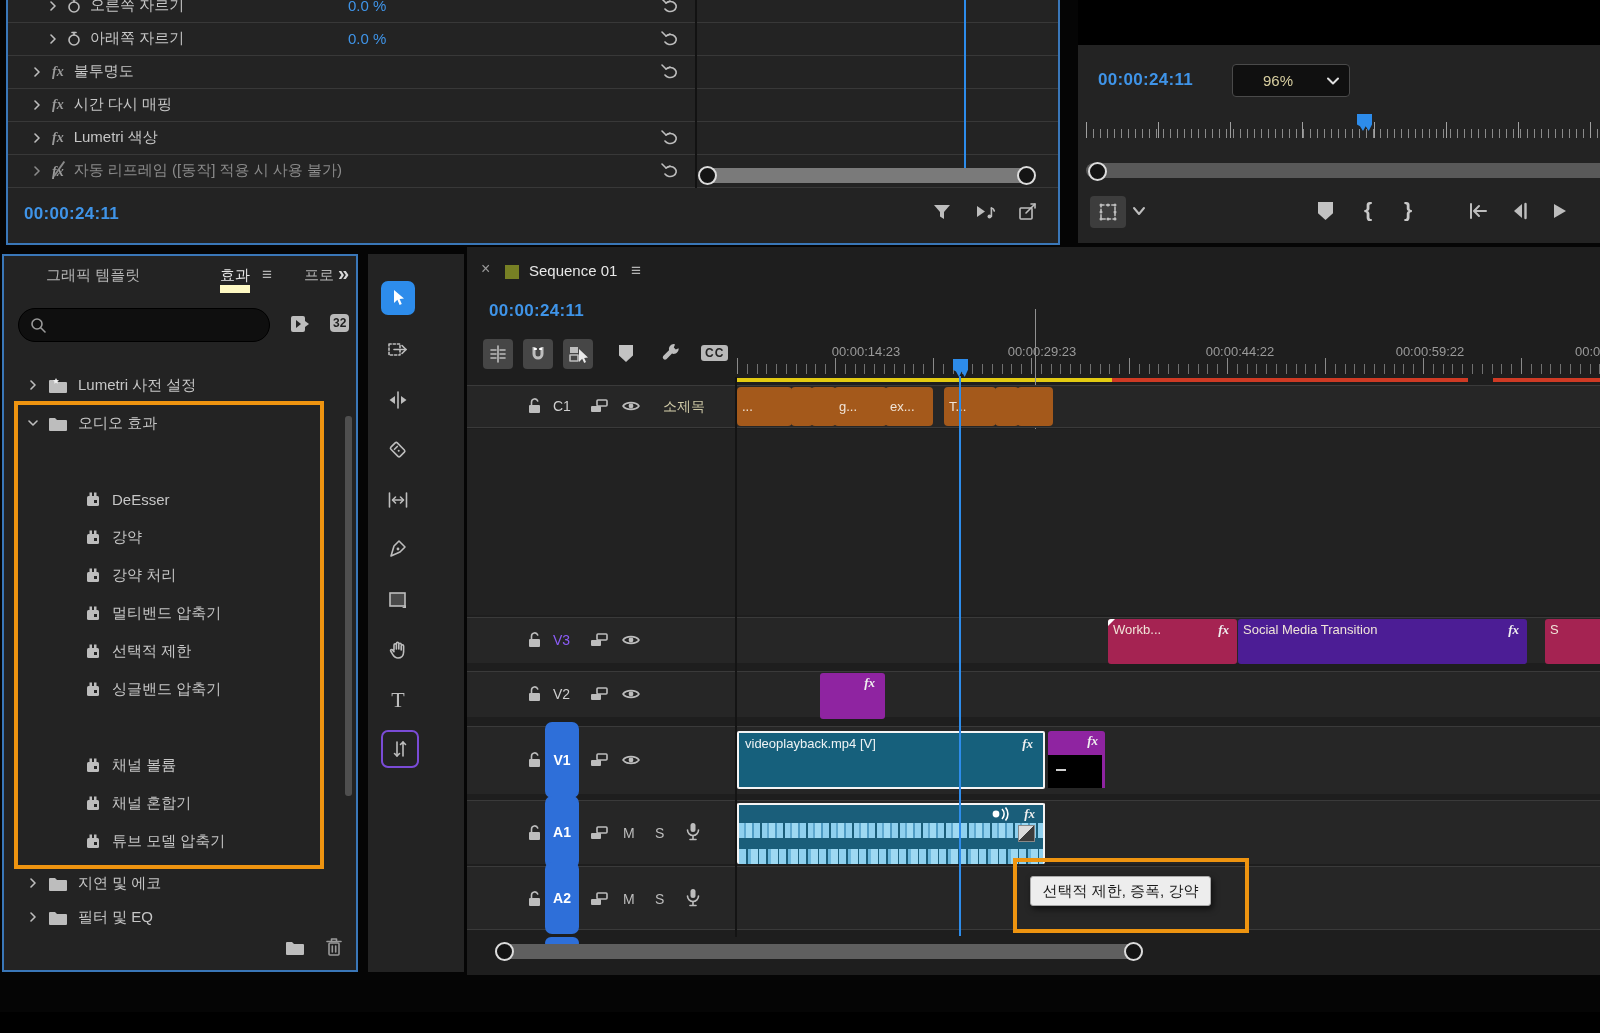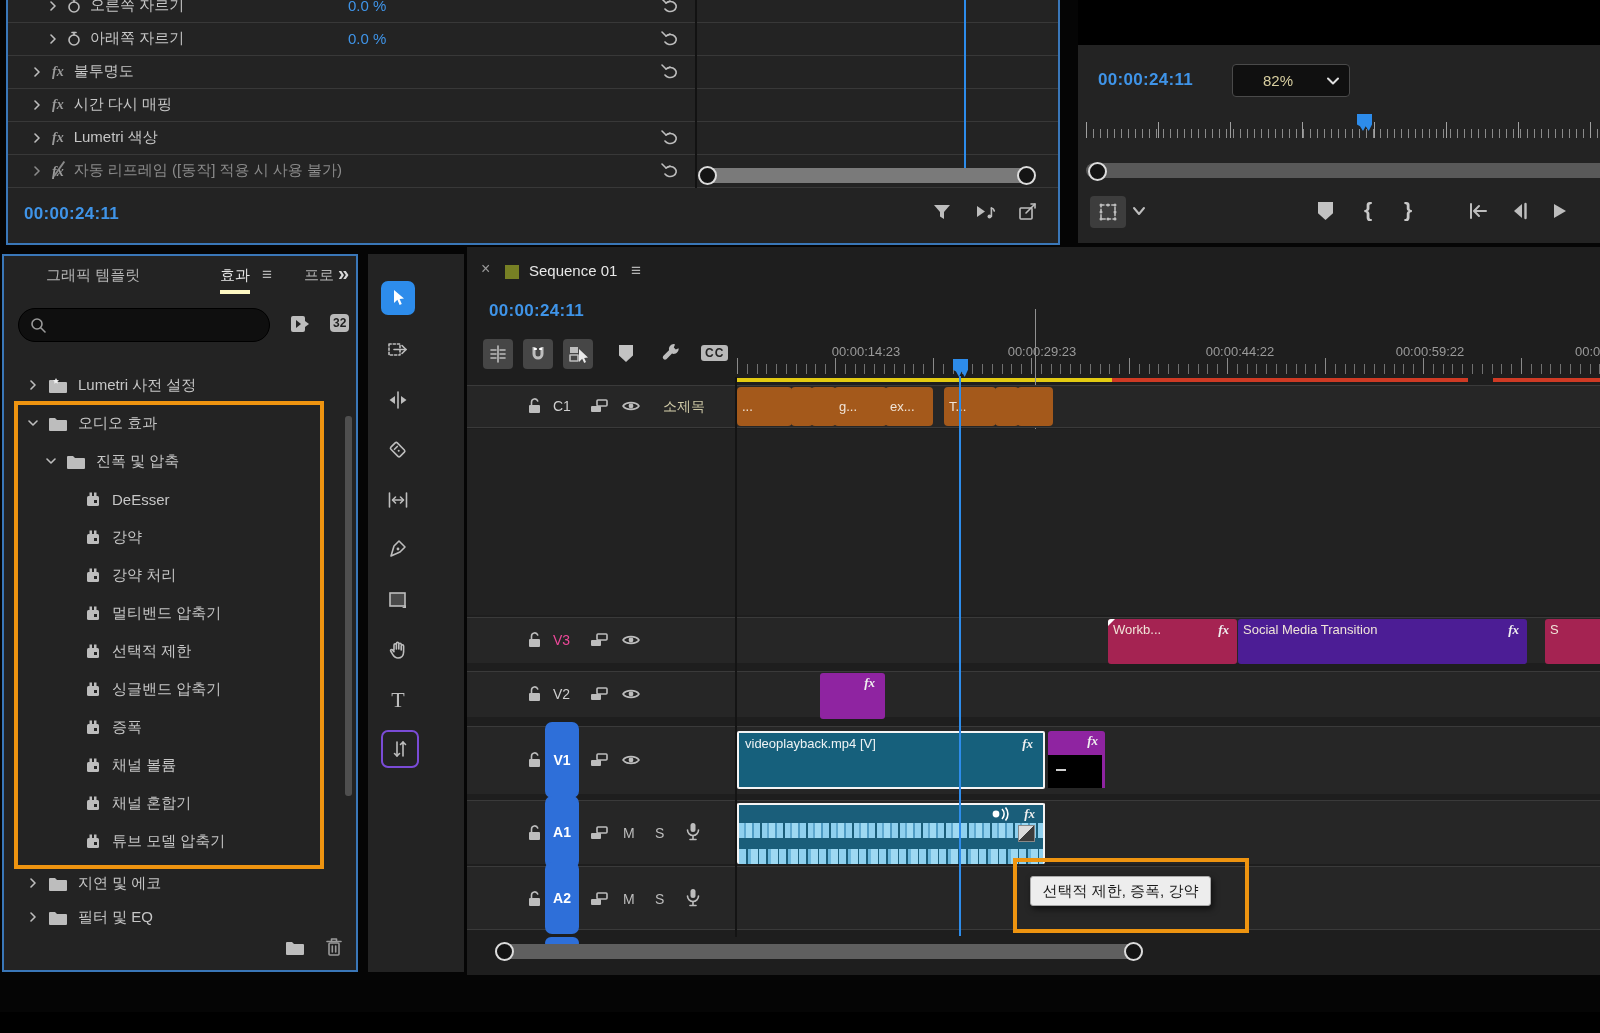--- a/index.html
+++ b/index.html
@@ -14,21 +14,21 @@
   
   .ec-row{position:absolute;left:0;width:100%;height:33px;border-bottom:1px solid #383838;
           display:flex;align-items:center;font-size:15px;color:#c6c6c6;}
   .ec-val{position:absolute;left:340px;color:#3f94e8;font-size:15px;}
   .ec-reset{position:absolute;left:652px;top:6px;}
   .fxg{font-style:italic;font-weight:bold;color:#9a9a9a;font-size:14px;font-family:"Liberation Serif",serif;}
   .fxw{font-style:italic;font-weight:bold;color:#efefef;font-size:13px;font-family:"Liberation Serif",serif;}
   
   .tree-row{position:absolute;height:38px;display:flex;align-items:center;font-size:15px;color:#c6c6c6;width:330px;}
   .tab{font-size:15px;color:#b5b5b5;}
-  .tab.active{color:#e8e8e8;border-bottom:4px solid #fef9c3;padding-bottom:5px;}
+  .tab.active{color:#e8e8e8;border-bottom:8px solid #fef9c3;}
   
   .tool{position:absolute;left:13px;width:34px;height:34px;display:flex;align-items:center;justify-content:center;}
   
   .trk-clip{position:absolute;border-radius:4px;font-size:13px;color:#f0e4d8;display:flex;align-items:center;
             padding-left:5px;overflow:hidden;white-space:nowrap;}
   .hbtn{position:absolute;width:30px;height:30px;background:#464646;border-radius:4px;
         display:flex;align-items:center;justify-content:center;}
   .patch{position:absolute;left:78px;width:34px;background:#2e6fd9;border-radius:7px;color:#fff;
          font-weight:bold;font-size:14px;display:flex;align-items:center;justify-content:center;}
   .tick-label{position:absolute;transform:translateX(-50%);font-size:13px;color:#9a9a9a;white-space:nowrap;}
@@ -170,21 +170,21 @@
           <line class="ic" x1="10" y1="13" x2="19" y2="4"></line>
           <polyline class="ic" points="15,4 19,4 19,8"></polyline>
         </svg>
       </div>
   </div>
 
   <div class="abs panel" style="left:1078px;top:0;width:522px;height:243px;overflow:hidden;">
     <div class="abs" style="left:0;top:0;width:522px;height:45px;background:#000;"></div>
     <div class="abs blue" style="left:20px;top:70px;">00:00:24:11</div>
     <div class="abs" style="left:154px;top:64px;width:118px;height:33px;background:#101010;border:1px solid #4a4a4a;border-radius:4px;display:flex;align-items:center;">
-      <span style="margin-left:30px;color:#d8cfa0;font-size:15px;">82%</span>
+      <span style="margin-left:30px;color:#d8cfa0;font-size:15px;">96%</span>
       <span style="margin-left:auto;margin-right:10px;">
           <svg width="12" height="8" viewBox="0 0 12 8">
             <polyline class="ic" points="1,1.5 6,6.5 11,1.5" style="stroke:#e0e0e0;stroke-width:2"></polyline>
           </svg>
         </span>
     </div>
 
     <div class="abs" style="left:8px;top:116px;width:514px;height:26px;">
       <div class="abs" style="left:0;bottom:4px;width:100%;height:9px;background:repeating-linear-gradient(90deg,#8a8a8a 0 1px,transparent 1px 7px);"></div>
       <div class="abs" style="left:0;bottom:4px;width:100%;height:16px;background:repeating-linear-gradient(90deg,#a0a0a0 0 1px,transparent 1px 72px);"></div>
@@ -276,31 +276,20 @@
       <svg width="10" height="10" viewBox="0 0 10 10">
           <polyline class="ic" points="1,3 5,7 9,3"></polyline>
         </svg>
       <span style="width:10px"></span>
       <svg width="20" height="17" viewBox="0 0 20 17">
           <path class="icf" d="M1 4 a1 1 0 0 1 1 -1 h5 l2 2 h9 a1 1 0 0 1 1 1 v9 a1 1 0 0 1 -1 1 H2 a1 1 0 0 1 -1 -1 Z"></path>
         </svg>
       <span style="width:10px"></span>
         <span>오디오 효과</span>
     </div>
-    <div class="tree-row" style="left:42px;top:186px;">
-      <svg width="10" height="10" viewBox="0 0 10 10">
-          <polyline class="ic" points="1,3 5,7 9,3"></polyline>
-        </svg>
-      <span style="width:10px"></span>
-      <svg width="20" height="17" viewBox="0 0 20 17">
-          <path class="icf" d="M1 4 a1 1 0 0 1 1 -1 h5 l2 2 h9 a1 1 0 0 1 1 1 v9 a1 1 0 0 1 -1 1 H2 a1 1 0 0 1 -1 -1 Z"></path>
-        </svg>
-      <span style="width:10px"></span>
-        <span>진폭 및 압축</span>
-    </div>
 
     <div class="tree-row" style="left:80px;top:224px;">
         <svg width="18" height="18" viewBox="0 0 18 18">
           <rect class="icf" x="3" y="6" width="12" height="10" rx="1.5"></rect>
           <rect class="icf" x="5.5" y="2.5" width="2.5" height="4"></rect>
           <rect class="icf" x="10" y="2.5" width="2.5" height="4"></rect>
           <rect x="10" y="10" width="3" height="3" fill="#232323"></rect>
         </svg>
         <span style="width:10px"></span>
         <span>DeEsser</span>
@@ -347,30 +336,20 @@
       </div>
     <div class="tree-row" style="left:80px;top:414px;">
         <svg width="18" height="18" viewBox="0 0 18 18">
           <rect class="icf" x="3" y="6" width="12" height="10" rx="1.5"></rect>
           <rect class="icf" x="5.5" y="2.5" width="2.5" height="4"></rect>
           <rect class="icf" x="10" y="2.5" width="2.5" height="4"></rect>
           <rect x="10" y="10" width="3" height="3" fill="#232323"></rect>
         </svg>
         <span style="width:10px"></span>
         <span>싱글밴드 압축기</span>
-      </div>
-    <div class="tree-row" style="left:80px;top:452px;">
-        <svg width="18" height="18" viewBox="0 0 18 18">
-          <rect class="icf" x="3" y="6" width="12" height="10" rx="1.5"></rect>
-          <rect class="icf" x="5.5" y="2.5" width="2.5" height="4"></rect>
-          <rect class="icf" x="10" y="2.5" width="2.5" height="4"></rect>
-          <rect x="10" y="10" width="3" height="3" fill="#232323"></rect>
-        </svg>
-        <span style="width:10px"></span>
-        <span>증폭</span>
       </div>
     <div class="tree-row" style="left:80px;top:490px;">
         <svg width="18" height="18" viewBox="0 0 18 18">
           <rect class="icf" x="3" y="6" width="12" height="10" rx="1.5"></rect>
           <rect class="icf" x="5.5" y="2.5" width="2.5" height="4"></rect>
           <rect class="icf" x="10" y="2.5" width="2.5" height="4"></rect>
           <rect x="10" y="10" width="3" height="3" fill="#232323"></rect>
         </svg>
         <span style="width:10px"></span>
         <span>채널 볼륨</span>
@@ -610,21 +589,21 @@
       </div>
     <div class="trk-clip" style="left:528px;top:140px;width:19px;height:39px;background:#a4591b;"></div>
     <div class="trk-clip" style="left:550px;top:140px;width:31px;height:39px;background:#a4591b;"></div>
 
     <div class="abs" style="left:58px;top:383px;">
         <svg width="18" height="20" viewBox="0 0 18 20">
           <rect class="icf" x="4" y="9" width="11" height="8" rx="1"></rect>
           <path class="ic" d="M6.5 9 V6 a3.2 3.2 0 0 1 6.2 -1"></path>
         </svg>
       </div>
-    <div class="abs" style="left:86px;top:385px;font-size:14px;color:#ec4899;">V3</div>
+    <div class="abs" style="left:86px;top:385px;font-size:14px;color:#8b5cf6;">V3</div>
     <div class="abs" style="left:122px;top:385px;">
         <svg width="20" height="17" viewBox="0 0 20 17">
           <rect class="ic" x="8" y="2" width="10" height="6" rx="1"></rect>
           <rect class="icf" x="2" y="8" width="10" height="6" rx="1"></rect>
         </svg>
       </div>
     <div class="abs" style="left:154px;top:384px;">
         <svg width="20" height="18" viewBox="0 0 20 18">
           <path class="ic" d="M2 9 C5 4.5 15 4.5 18 9 C15 13.5 5 13.5 2 9 Z"></path>
           <circle class="icf" cx="10" cy="9" r="2.4"></circle>

